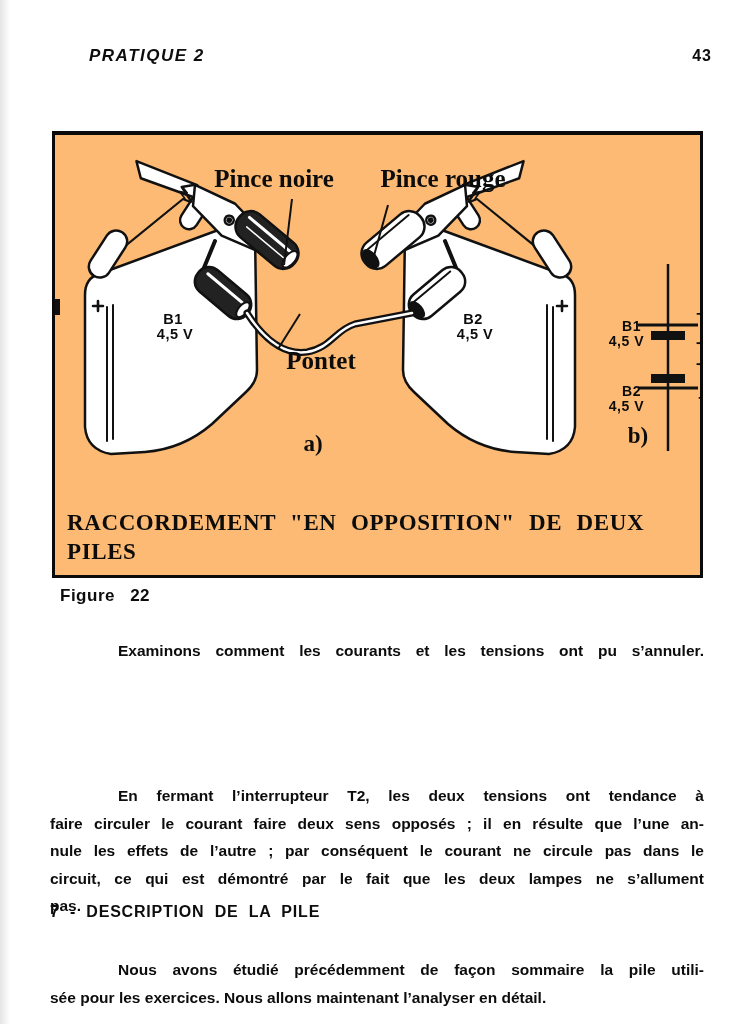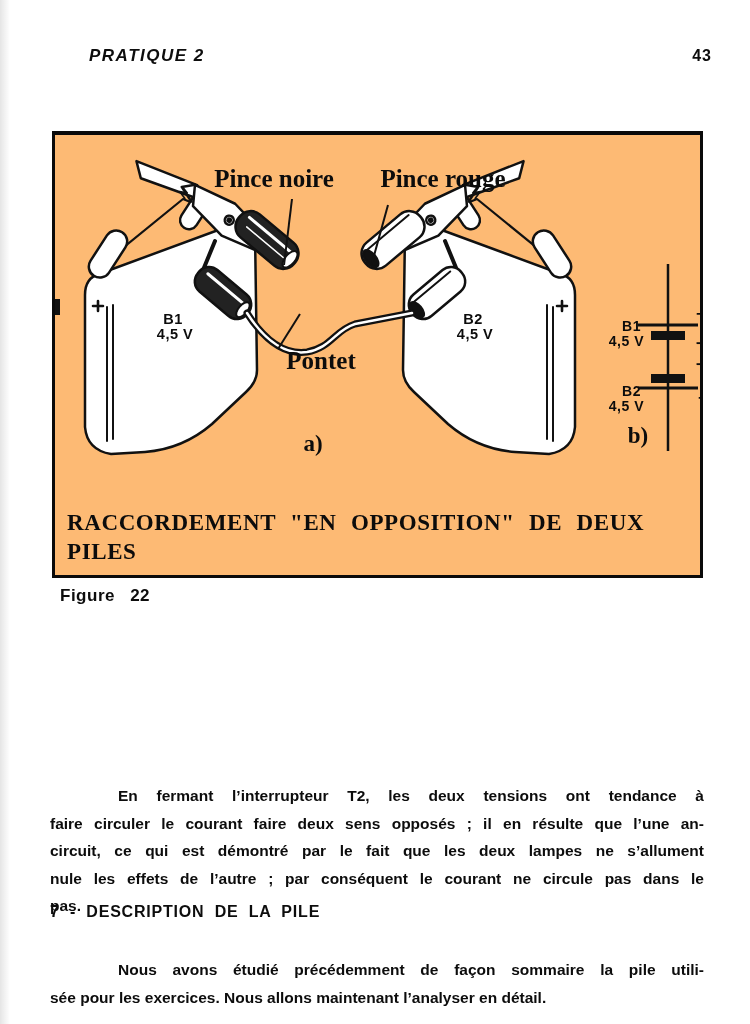--- a/index.html
+++ b/index.html
@@ -169,27 +169,30 @@
     <div class="figure-caption">
       <div>RACCORDEMENT "EN OPPOSITION" DE DEUX</div>
       <div>PILES</div>
     </div>
   </div>
 
   <div class="figure-number">
     <span>Figure 22</span>
   </div>
 
+  <p class="para" style="top:637px">
+    <span class="line ind just">Examinons comment les courants et les tensions ont pu s’annuler.</span>
+  </p>
 
 
   <p class="para" style="top:782px">
     <span class="line ind just">En fermant l’interrupteur T2, les deux tensions ont tendance à</span>
     <span class="line just">faire circuler le courant faire deux sens opposés ; il en résulte que l’une an-</span>
+    <span class="line just">nule les effets de l’autre ; par conséquent le courant ne circule pas dans le</span>
     <span class="line just">circuit, ce qui est démontré par le fait que les deux lampes ne s’allument</span>
-    <span class="line just">nule les effets de l’autre ; par conséquent le courant ne circule pas dans le</span>
     <span class="line">pas.</span>
   </p>
 
   <h2 class="section-heading">7 - DESCRIPTION DE LA PILE</h2>
 
   <p class="para" style="top:956px">
     <span class="line ind just">Nous avons étudié précédemment de façon sommaire la pile utili-</span>
     <span class="line">sée pour les exercices. Nous allons maintenant l’analyser en détail.</span>
   </p>
 

